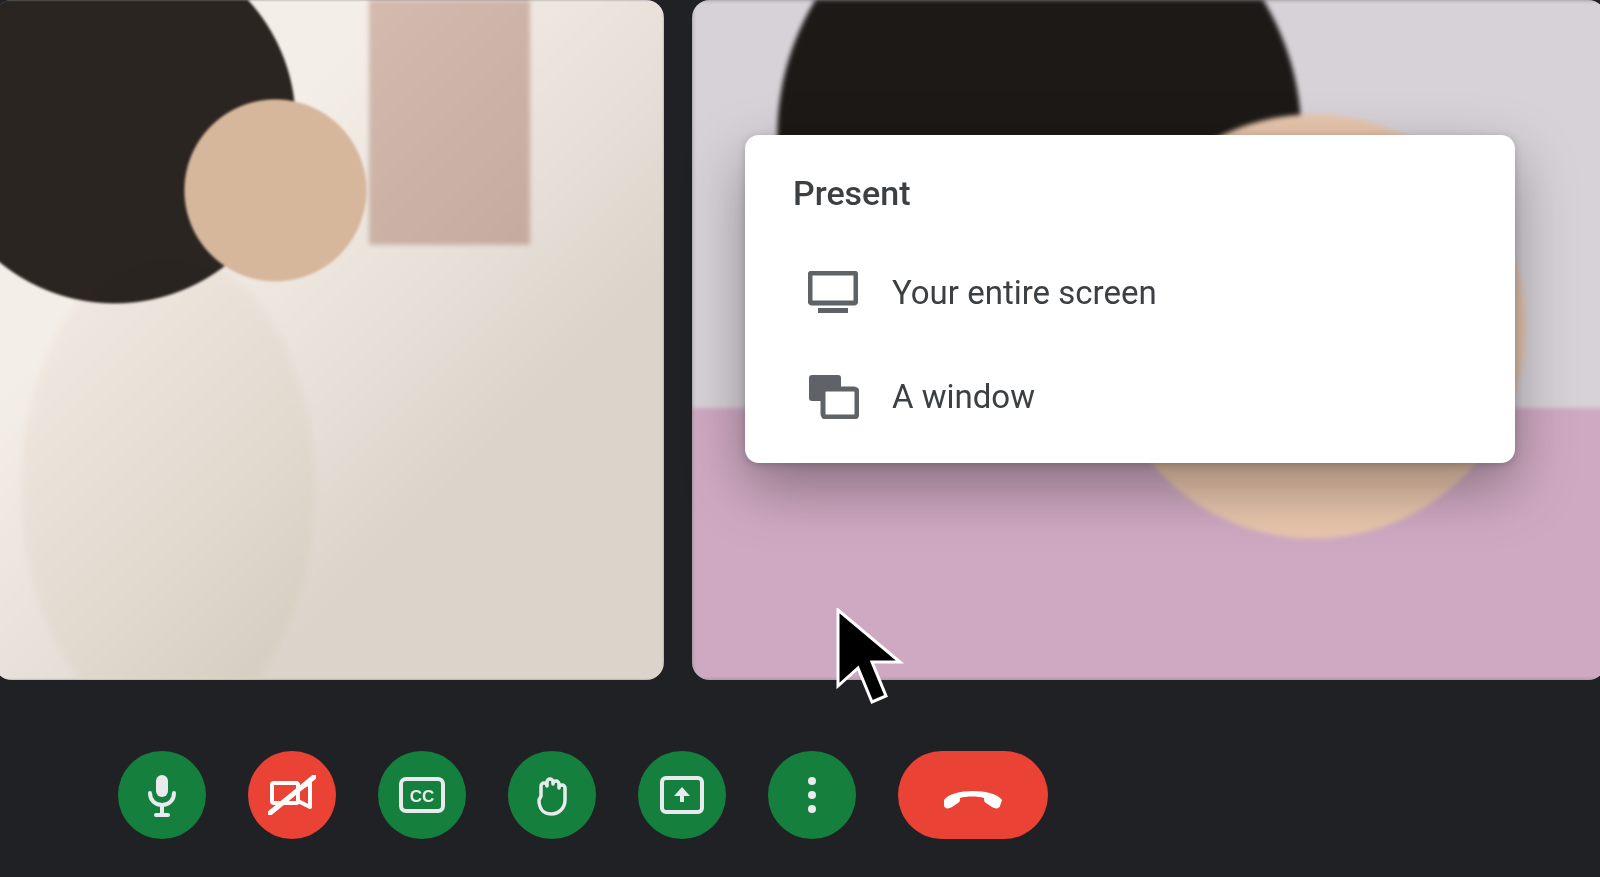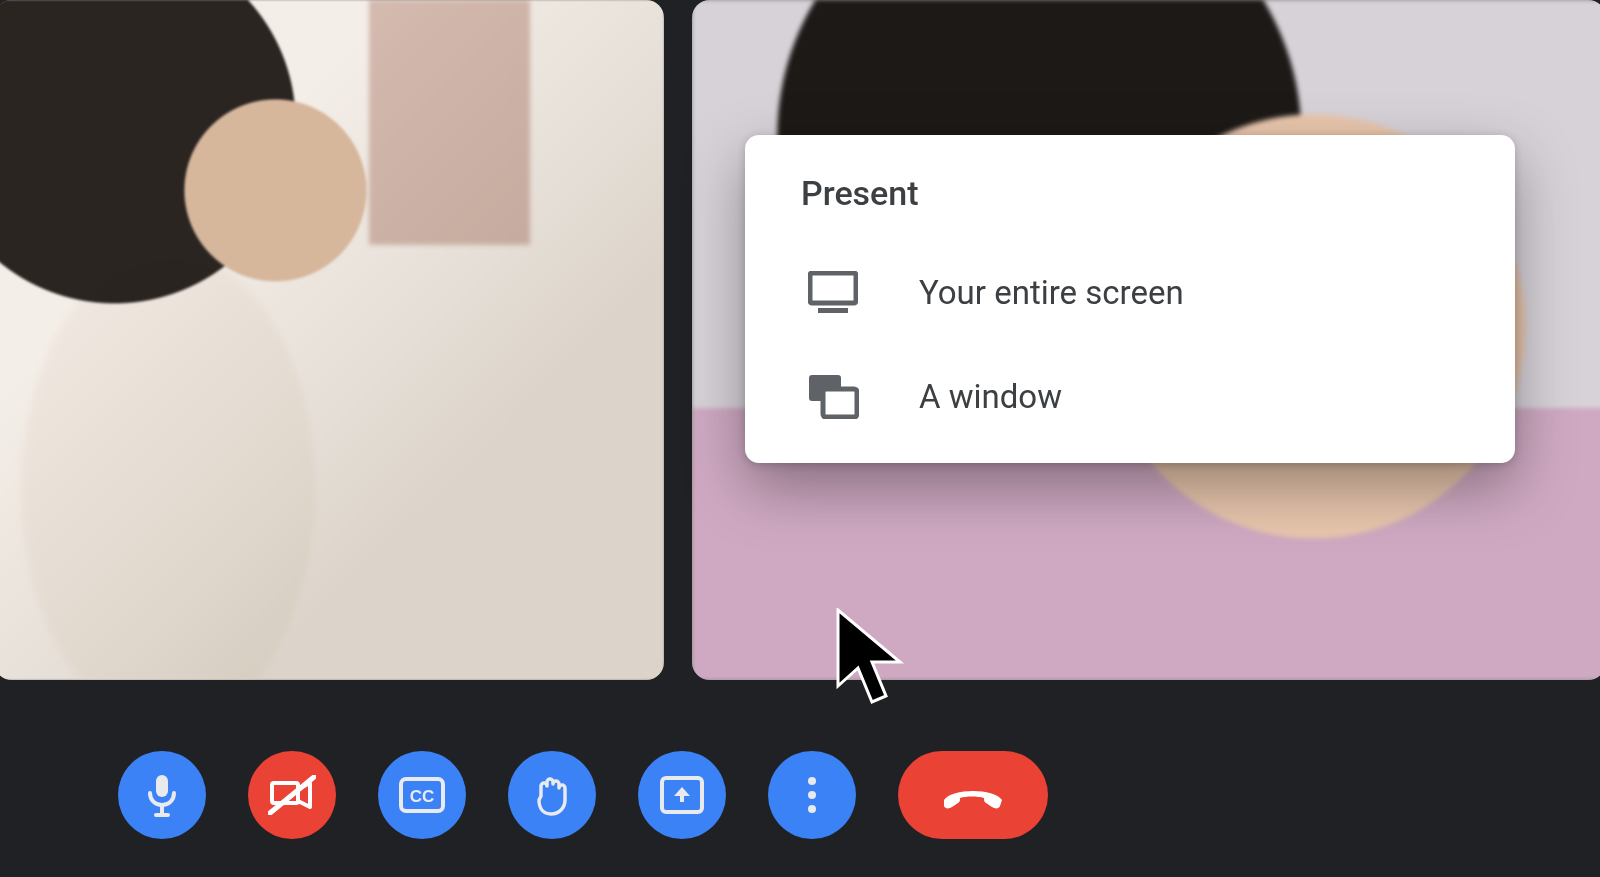--- a/index.html
+++ b/index.html
@@ -80,26 +80,25 @@
     border-radius: 14px;
     box-shadow: 0 24px 60px rgba(0,0,0,.35), 0 2px 8px rgba(0,0,0,.18);
     padding: 30px 0 14px 0;
     color: #202124;
   }
   .present-title {
     font-size: 34px;
     font-weight: 500;
     padding: 8px 48px 28px 48px;
     color: #3c4043;
-    margin-left: 8px;
   }
   .present-item {
     display: flex;
     align-items: center;
-    gap: 56px;
+    gap: 29px;
     padding: 30px 20px 30px 58px;
     cursor: pointer;
   }
   .present-item.hover {
     background: #f1f3f4;
   }
   .present-item .icon-slot {
     width: 60px;
     display:flex; align-items:center; justify-content:center;
     color:#5f6368;
@@ -115,21 +114,21 @@
     bottom: 0;
     height: 165px;
     display: flex;
     align-items: center;
     gap: 42px;
     padding-left: 118px;
   }
   .tbtn {
     width: 88px; height: 88px;
     border-radius: 50%;
-    background: #3b82f6;
+    background: #15803d;
     color: #e8eaed;
     display:flex; align-items:center; justify-content:center;
     cursor:pointer;
     border:none;
   }
   .tbtn.red { background:#ea4335; color:#fff; }
   .tbtn.pill {
     width: 150px;
     border-radius: 50px;
   }

